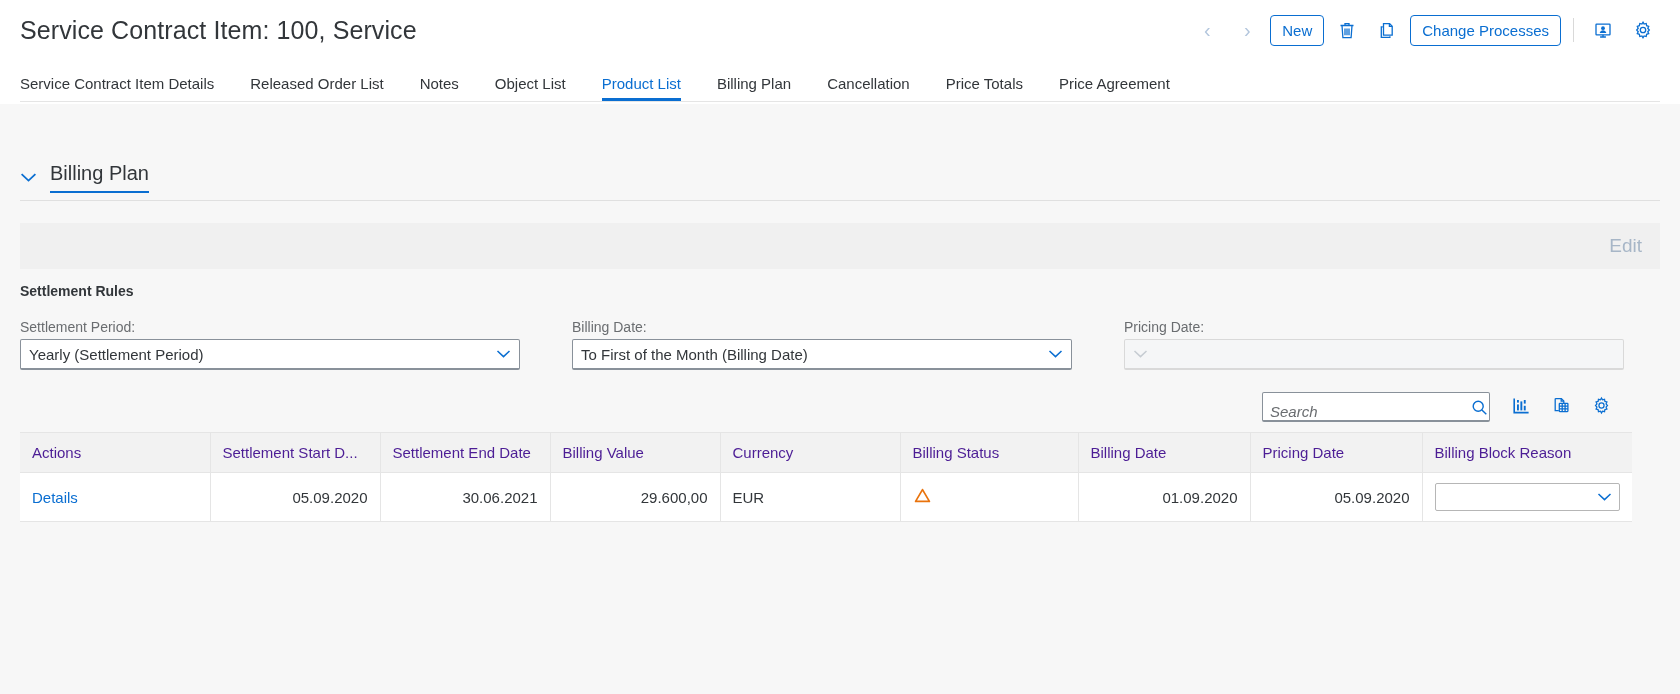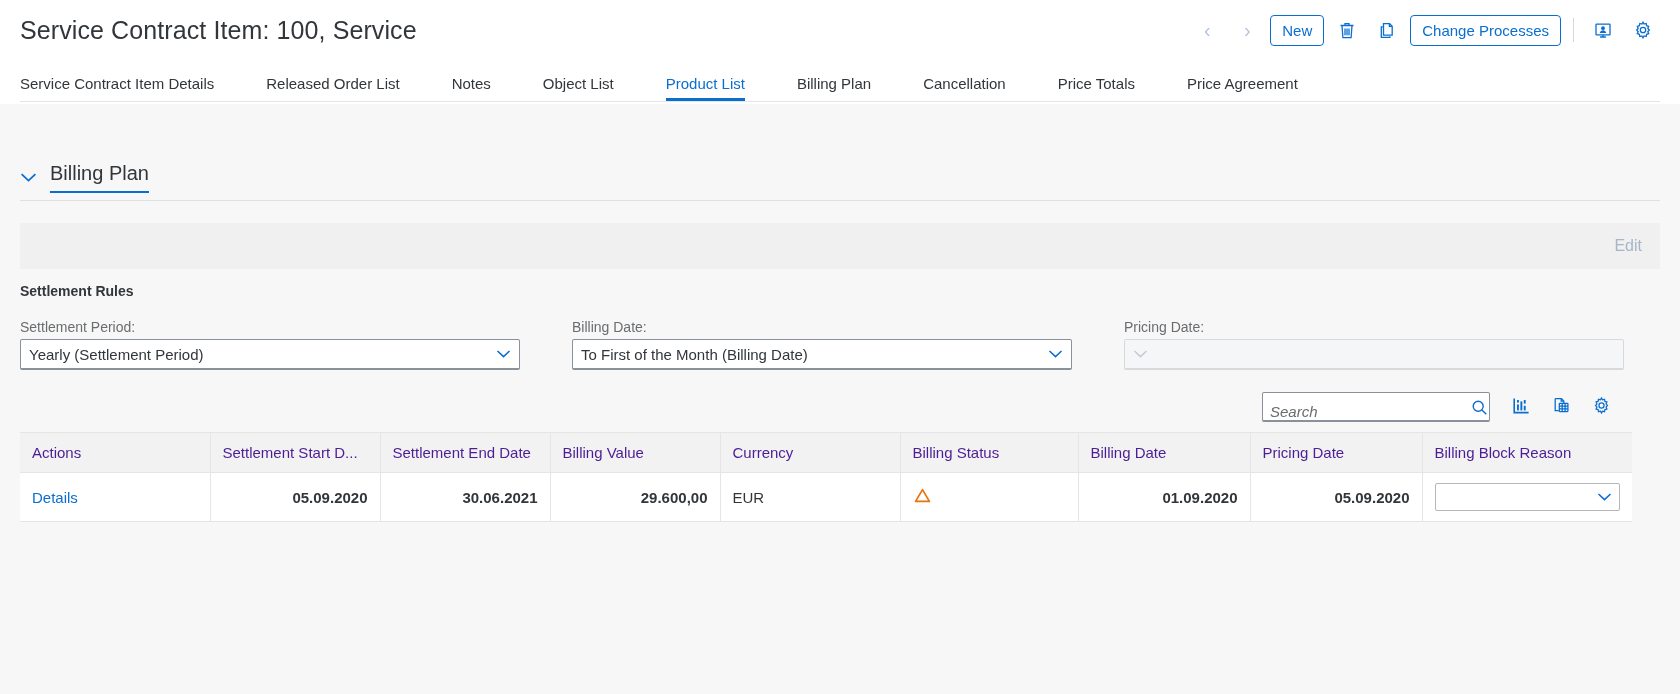--- a/index.html
+++ b/index.html
@@ -70,21 +70,21 @@
     width: 1px; height: 24px;
     background: #d9d9d9;
     margin: 0 6px;
   }
 
   
   .tab-bar {
     display: flex;
     align-items: flex-end;
     height: 42px;
-    gap: 16px;
+    gap: 0;
     border-bottom: 1px solid #e5e5e5;
     padding-left: 0;
   }
   .tab {
     font-size: 15px;
     color: #32363a;
     padding: 0 18px 10px 18px;
     cursor: pointer;
     white-space: nowrap;
     position: relative;
@@ -141,21 +141,21 @@
   .sub-toolbar {
     height: 46px;
     background: #f0f0f0;
     display: flex;
     align-items: center;
     justify-content: flex-end;
     padding-right: 18px;
     margin-top: 22px;
   }
   .edit-link {
-    font-size: 16px;
+    font-size: 19px;
     color: #a7b6c7;
     background: none;
     border: none;
     cursor: default;
     font-family: "Liberation Sans", sans-serif;
   }
 
   
   .block-label {
     font-size: 14px;
@@ -275,21 +275,21 @@
     color: #32363a;
     padding: 10px 12px;
     border-right: 1px solid #e5e5e5;
     border-bottom: 1px solid #e5e5e5;
     background: #ffffff;
     height: 42px;
     white-space: nowrap;
     overflow: hidden;
   }
   table.grid td:last-child { border-right: none; }
-  .num { text-align: right; font-weight: bold; }
+  .num { text-align: right; }
   .link {
     color: #0a6ed1;
     text-decoration: none;
     cursor: pointer;
   }
   .warn-tri { display: inline-block; }
   .cell-select {
     height: 28px;
     border: 1px solid #b6b6b6;
     background: #ffffff;

